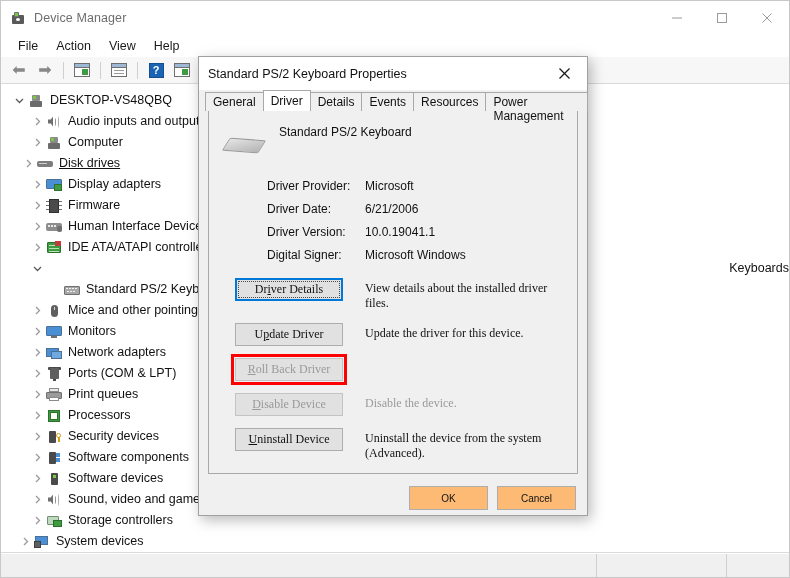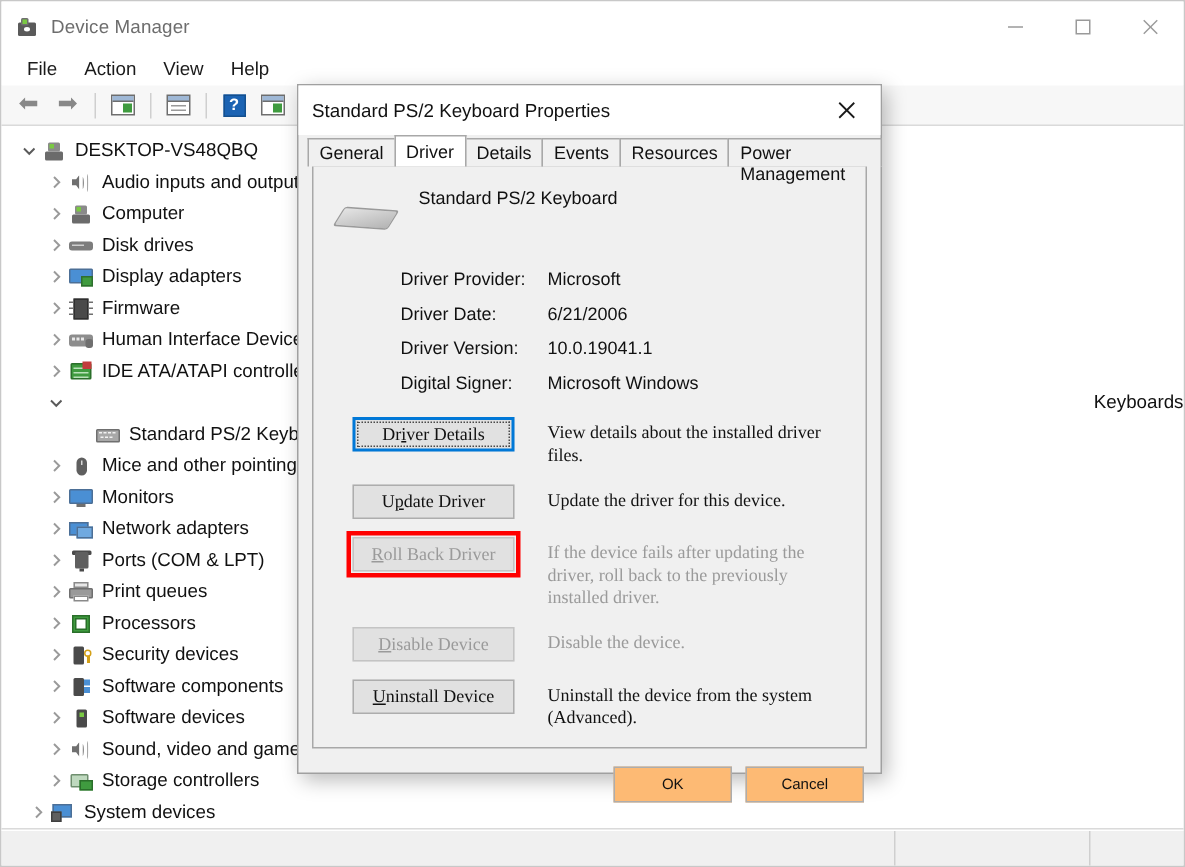--- a/index.html
+++ b/index.html
@@ -578,21 +578,21 @@
                 <polyline points="3,1 6.5,4.5 3,8" fill="none" stroke="#9a9a9a" stroke-width="1.3"></polyline>
               </svg>
             </span>
             <span class="tree-icon ic-pc">
               <span class="base"></span>
               <span class="scr"></span>
               <span class="led"></span>
             </span>
             <span class="tree-label">Computer</span>
           </div>
-          <div class="tree-row" style="padding-left: 28px;">
+          <div class="tree-row" style="padding-left: 19px; text-decoration: underline;">
             <span class="tw-chevron">
               <svg width="9" height="9" viewBox="0 0 9 9">
                 <polyline points="3,1 6.5,4.5 3,8" fill="none" stroke="#9a9a9a" stroke-width="1.3"></polyline>
               </svg>
             </span>
             <span class="tree-icon ic-disk">
               <span class="body"></span>
               <span class="ln"></span>
             </span>
             <span class="tree-label">Disk drives</span>
@@ -908,21 +908,20 @@
         <div class="btn-row">
           <div class="dlg-btn">
             <span>U<span class="accel">p</span>date Driver</span>
           </div>
           <div class="btn-desc">Update the driver for this device.</div>
         </div>
         <div class="btn-row">
           <div class="dlg-btn disabled">
             <span><span class="accel">R</span>oll Back Driver</span>
           </div>
-          <div class="btn-desc disabled">If the device fails after updating the driver, roll back to the previously installed driver.</div>
           <div id="rollback-annotation" style="border-color: rgb(255, 0, 0);"></div>
         </div>
         <div class="btn-row">
           <div class="dlg-btn disabled">
             <span><span class="accel">D</span>isable Device</span>
           </div>
           <div class="btn-desc disabled">Disable the device.</div>
         </div>
         <div class="btn-row">
           <div class="dlg-btn">

